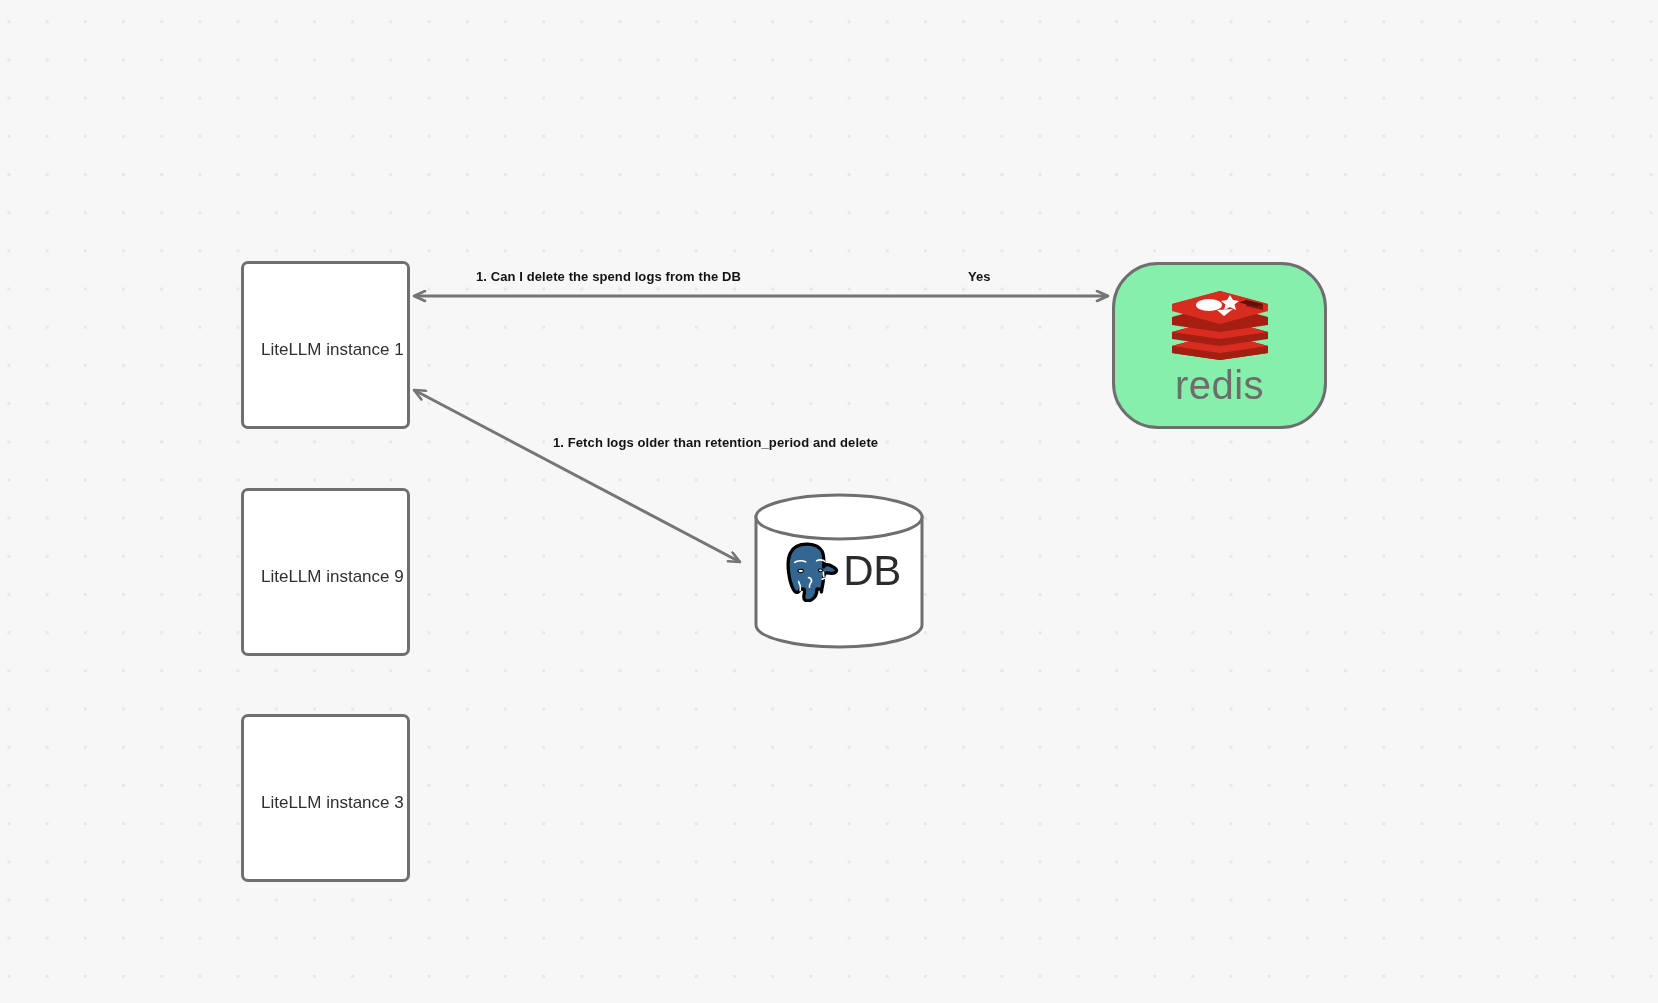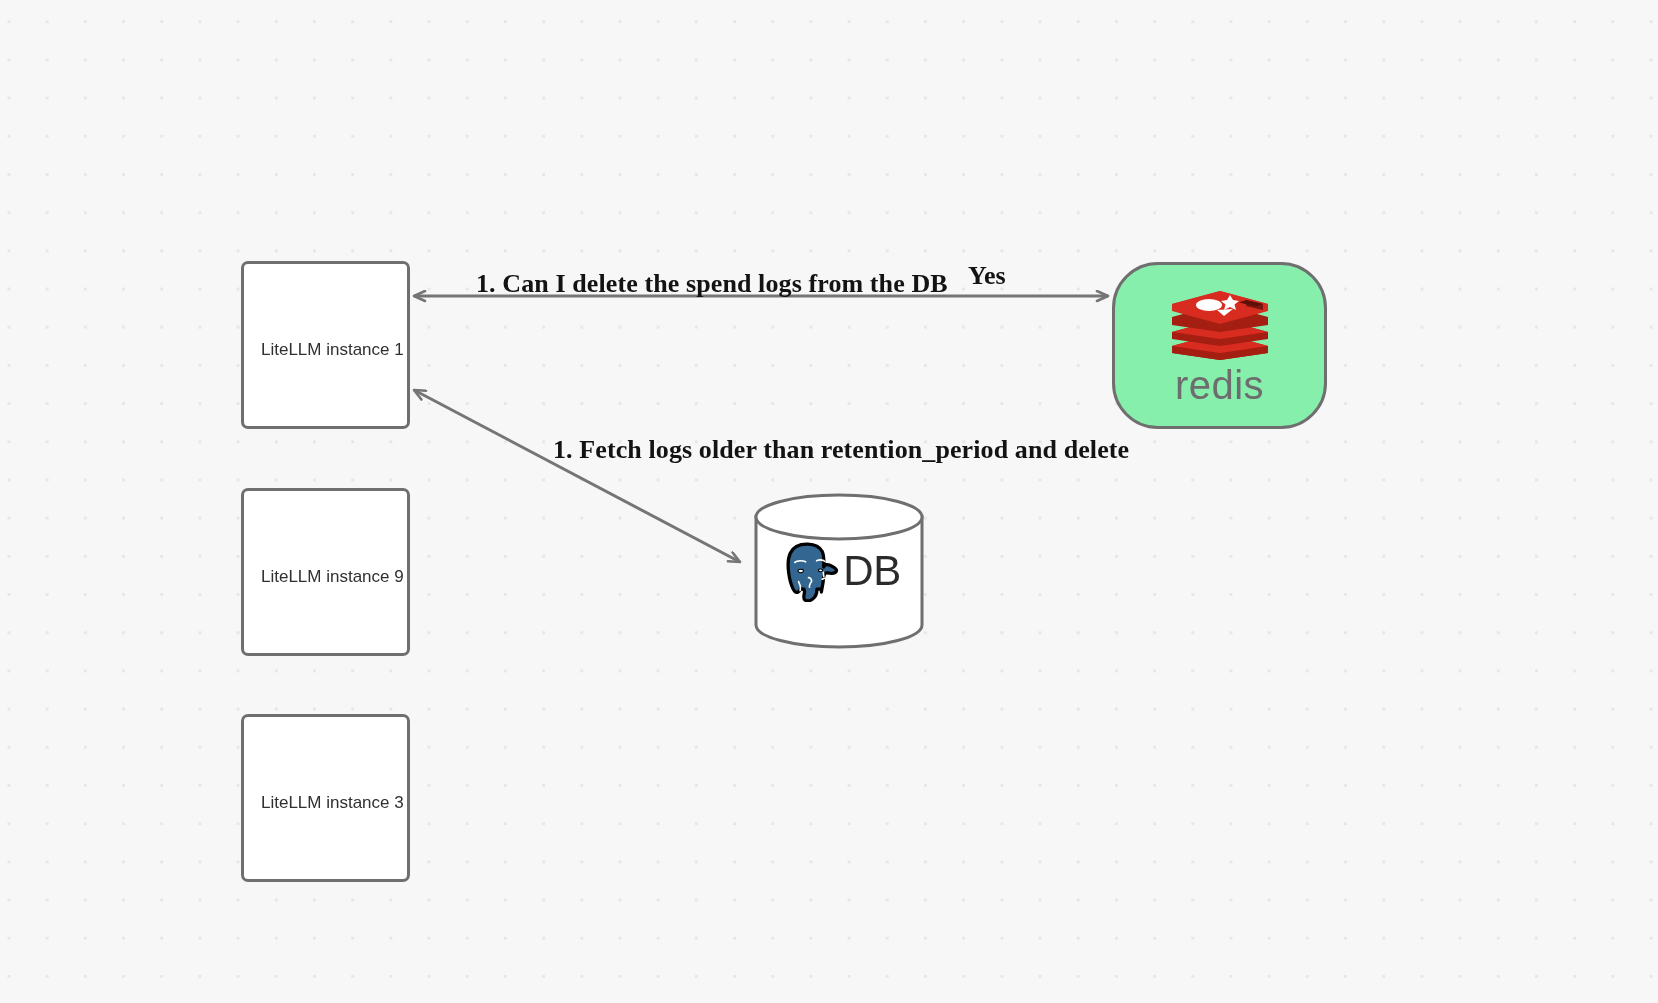--- a/index.html
+++ b/index.html
@@ -90,28 +90,28 @@
   }
   .db-text {
     font-size: 42px;
     color: #2b2b2b;
     font-family: "Liberation Sans", sans-serif;
     letter-spacing: -0.5px;
   }
 
   .edge-label {
     position: absolute;
-    font-family: Liberation Serif, serif;
+    font-family: Liberation Sans, sans-serif;
     font-weight: bold;
     color: #131313;
     white-space: nowrap;
-    font-size: 26px;
+    font-size: 13px;
   }
   .edge-label-1 { left: 476px; top: 269px; letter-spacing: 0.1px; }
-  .edge-label-yes { left: 968px; top: 261px; }
+  .edge-label-yes { left: 968px; top: 269px; }
   .edge-label-2 { left: 553px; top: 435px; letter-spacing: 0.1px; }
 
   svg.overlay {
     position: absolute;
     left: 0; top: 0;
     width: 1658px;
     height: 1003px;
     pointer-events: none;
   }
 </style>

